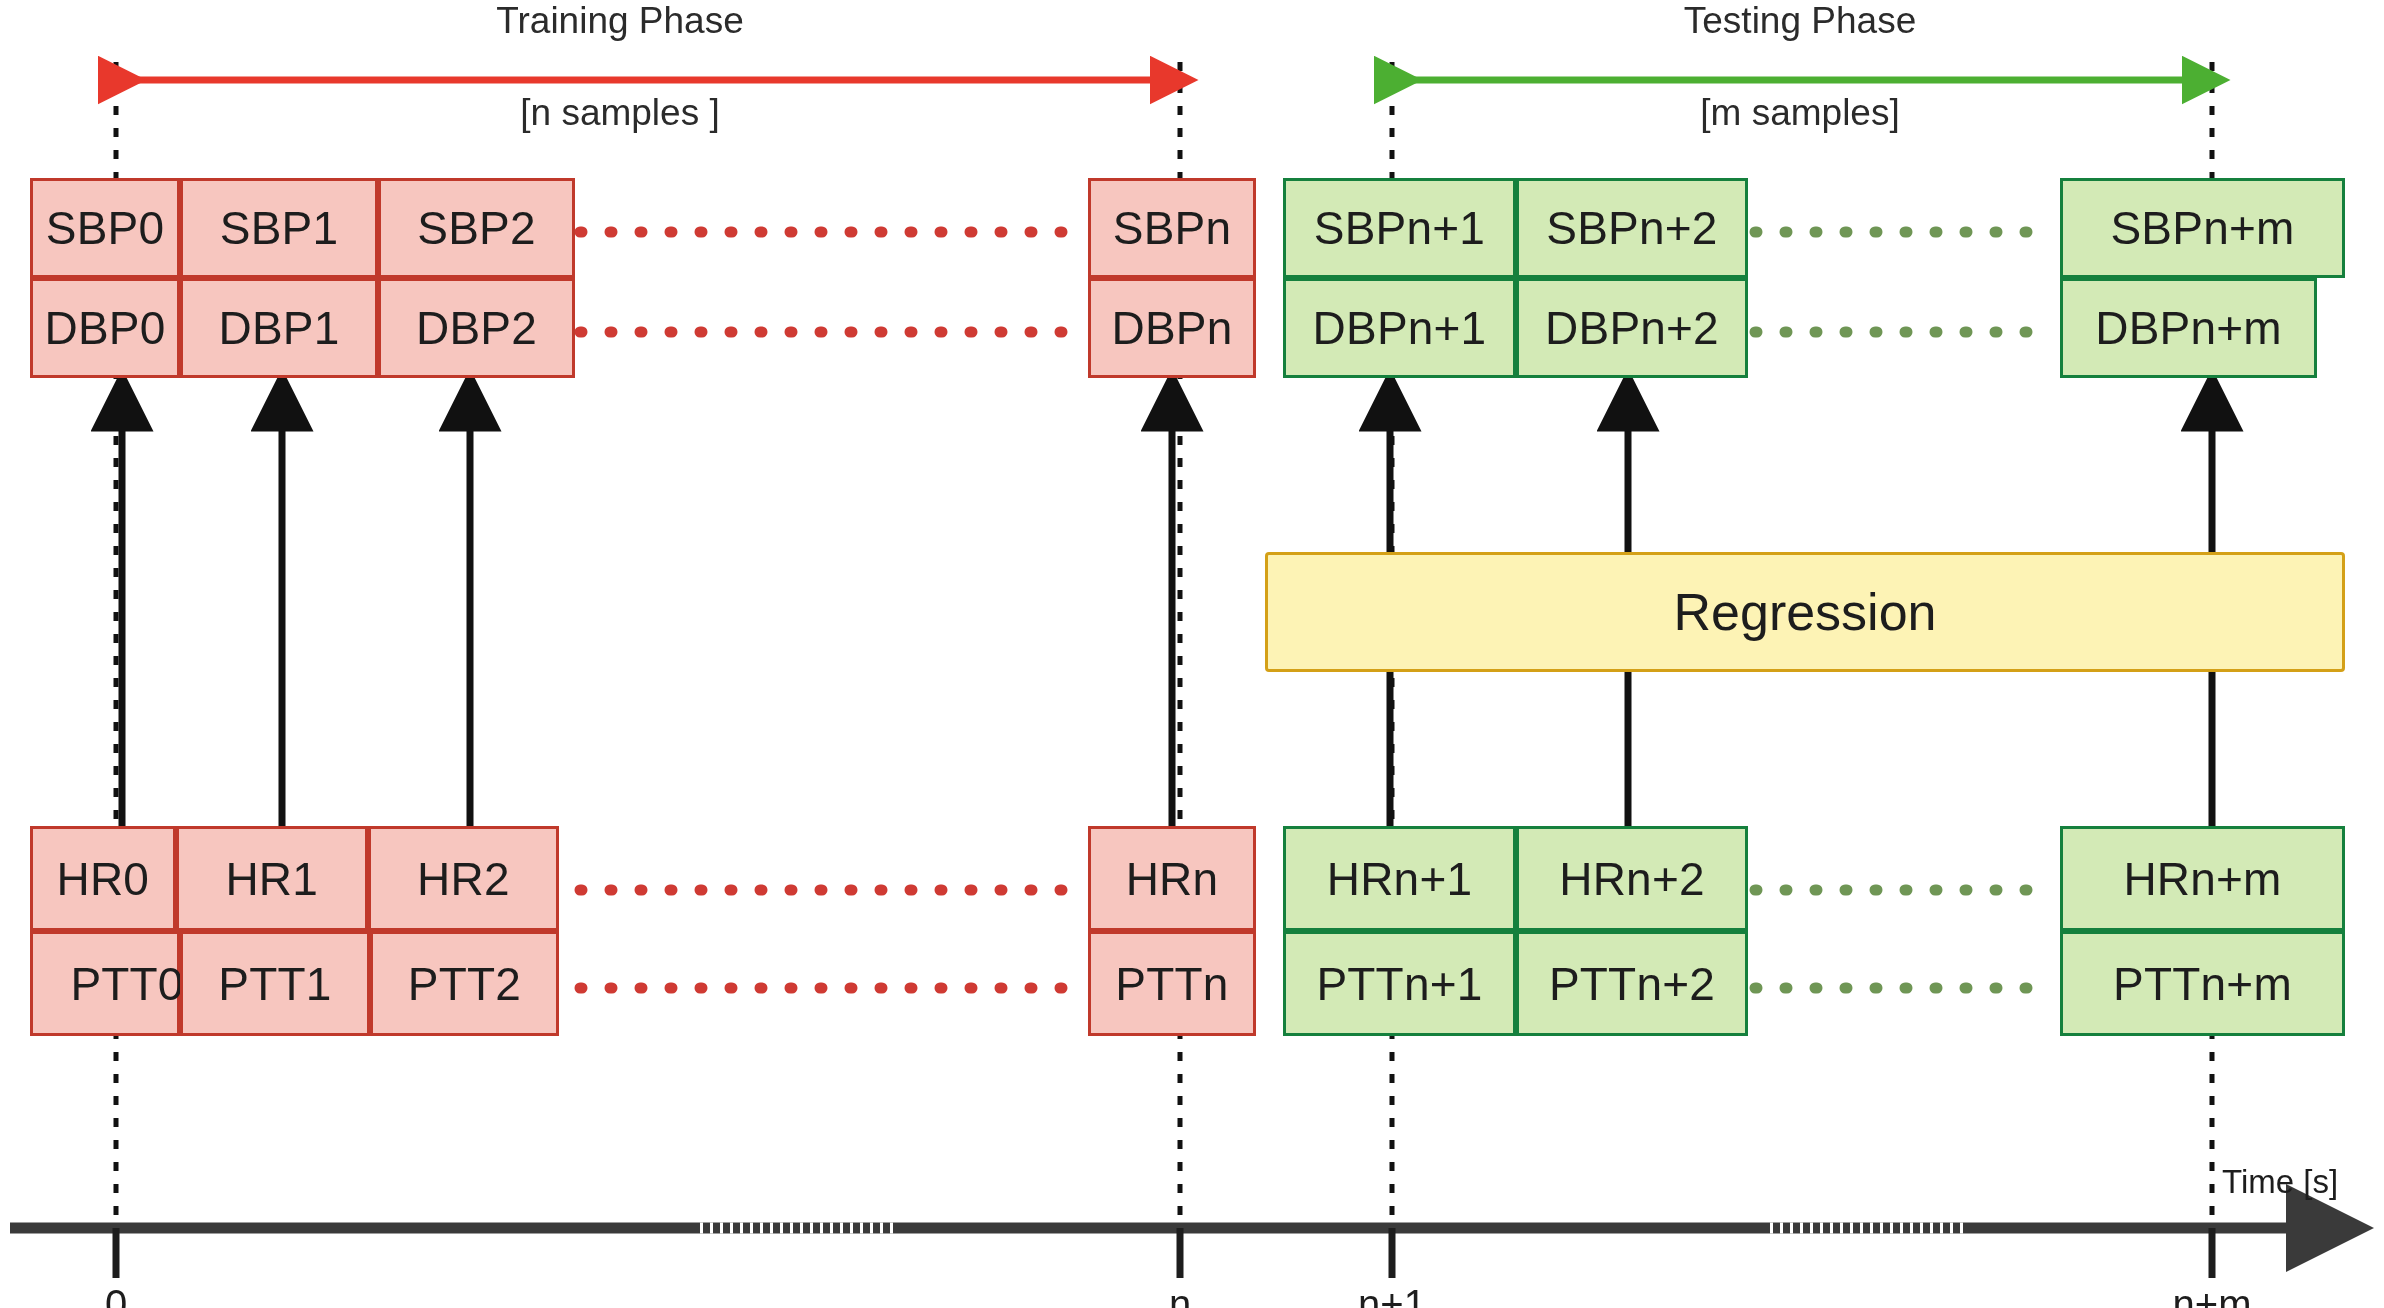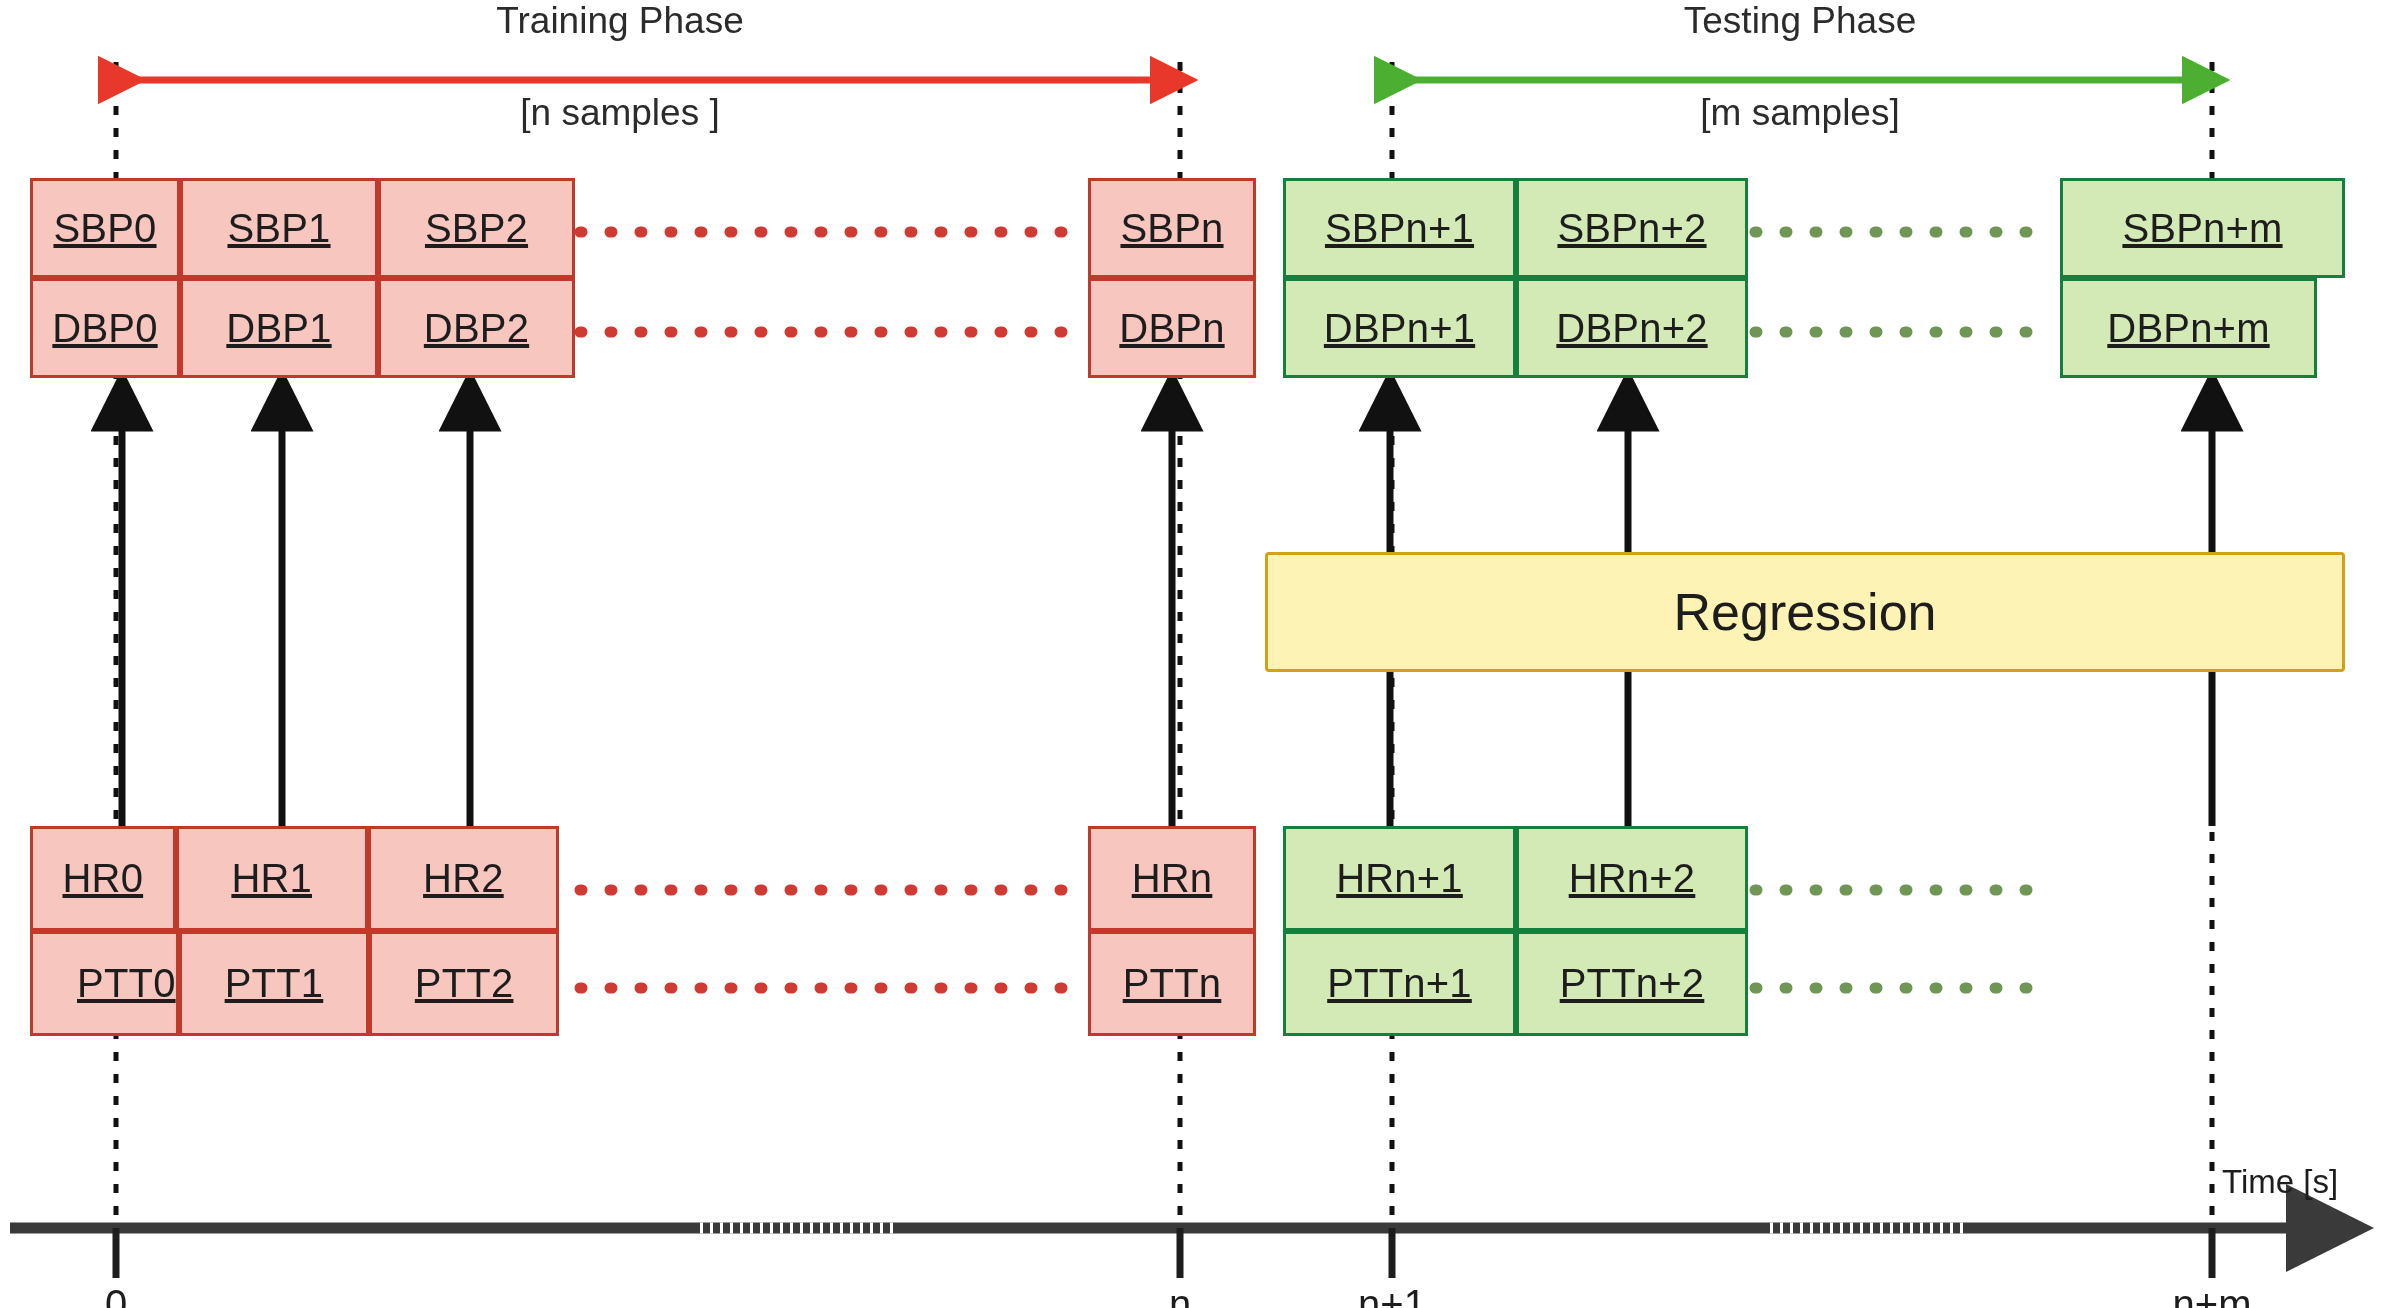--- a/index.html
+++ b/index.html
@@ -4,21 +4,21 @@
 <style>
   html,body{margin:0;padding:0;background:#ffffff;}
   body{width:2384px;height:1308px;position:relative;overflow:hidden;
        font-family:"Liberation Sans","DejaVu Sans",sans-serif;color:#222;}
   #stage{position:absolute;left:0;top:0;width:2384px;height:1308px;}
 
   
   .block{position:absolute;box-sizing:border-box;display:flex;flex-direction:column;}
   .row{display:flex;flex:1 1 0;}
   .cell{box-sizing:border-box;display:flex;align-items:center;justify-content:center;
-        font-size:40px;letter-spacing:.2px;white-space:nowrap;text-decoration:underline;}
+        font-size:46px;letter-spacing:.2px;white-space:nowrap;}
 
   
   .red .cell{background:#f7c6bf;border:3px solid #c0392b;color:#1d1d1d;}
   .red.block{border:0;}
   
   .green .cell{background:#d3eab6;border:3px solid #15803d;color:#1d1d1d;}
 
   
   .block .row+.row .cell{border-top-width:3px;}
   .block .cell+.cell{border-left-width:3px;}
@@ -204,20 +204,28 @@
     <div class="row">
       <div class="cell" style="width:233px;">HRn+1</div>
       <div class="cell" style="width:232px;">HRn+2</div>
     </div>
     <div class="row">
       <div class="cell" style="width:233px;">PTTn+1</div>
       <div class="cell" style="width:232px;">PTTn+2</div>
     </div>
   </div>
 
+  <div class="block green" id="blk-in-test-end" style="left:2060px;top:826px;width:285px;height:210px;">
+    <div class="row">
+      <div class="cell" style="width:285px;">HRn+m</div>
+    </div>
+    <div class="row">
+      <div class="cell" style="width:285px;">PTTn+m</div>
+    </div>
+  </div>
 
   <div class="tick-label" style="left:36px;top:1282px;width:160px;">0</div>
   <div class="tick-label" style="left:1100px;top:1282px;width:160px;">n</div>
   <div class="tick-label" style="left:1312px;top:1282px;width:160px;">n+1</div>
   <div class="tick-label" style="left:2132px;top:1282px;width:160px;">n+m</div>
 
   <div id="time-unit" style="left:2222px;top:1163px;">Time [s]</div>
 
 </div>
 

